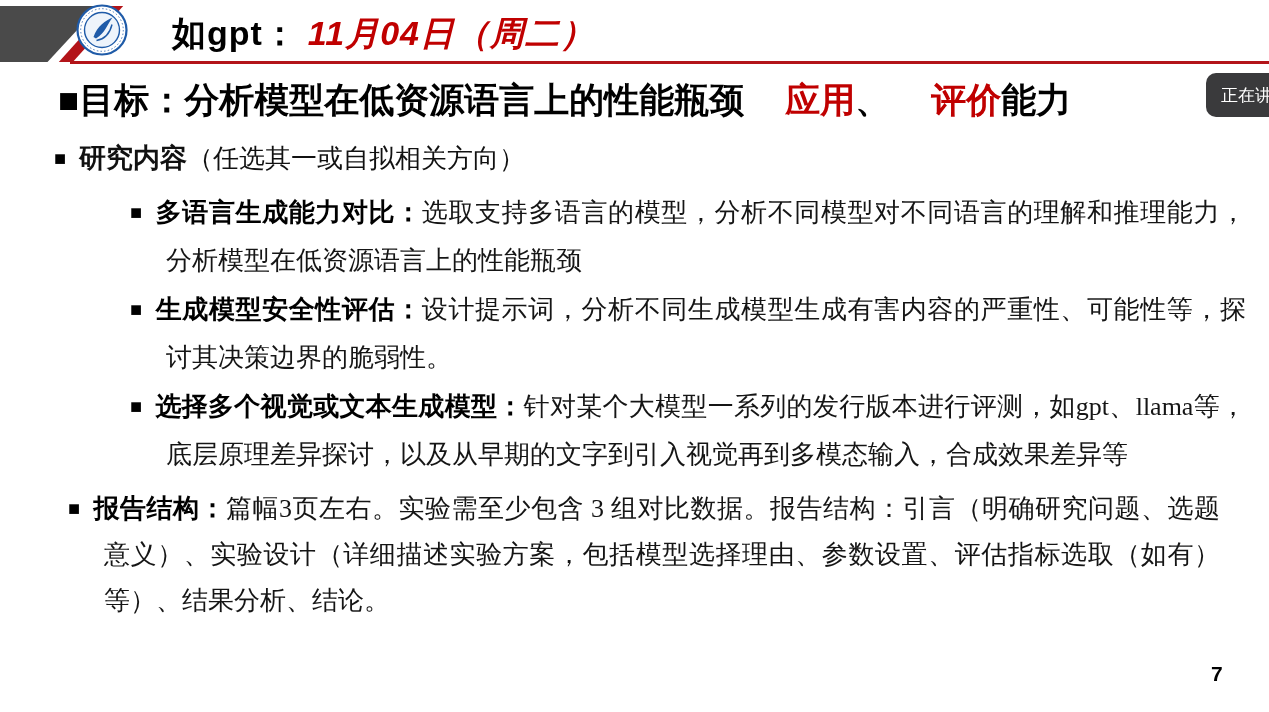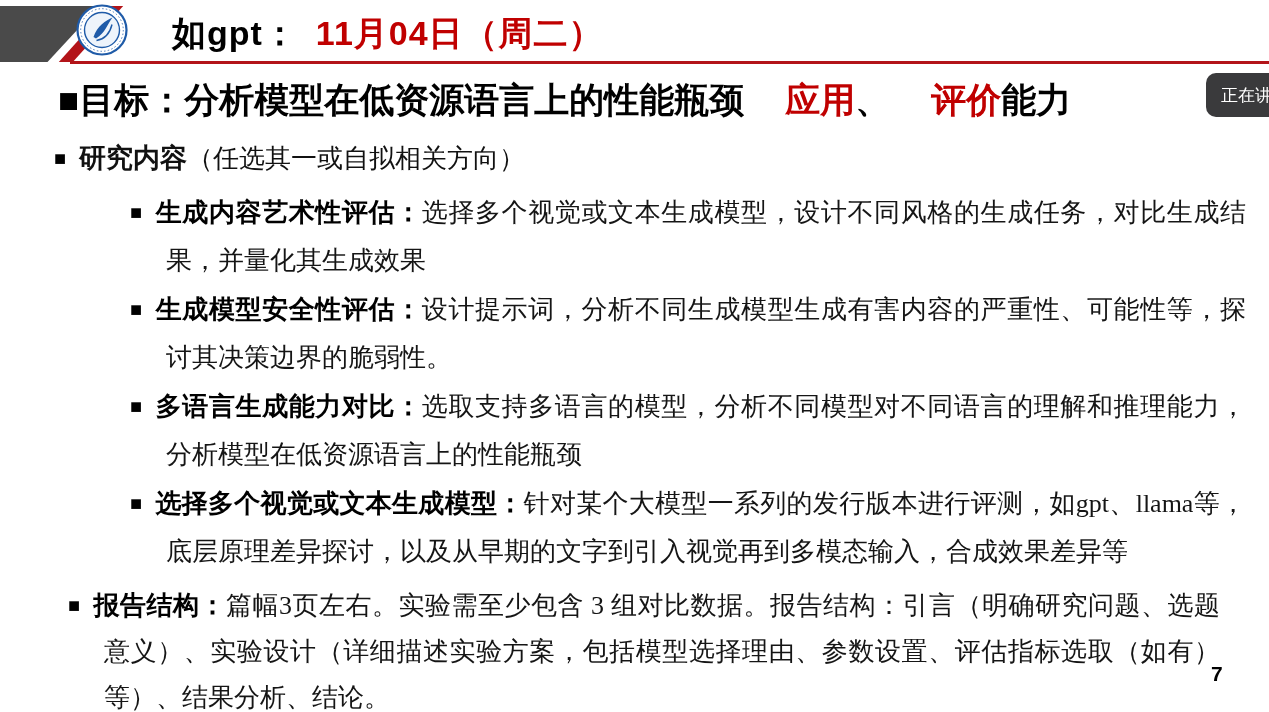--- a/index.html
+++ b/index.html
@@ -21,21 +21,21 @@
     clip-path:polygon(78% 0, 88% 0, 52% 100%, 42% 100%);
   }
   .logo {
     position:absolute; left:76px; top:4px; width:52px; height:52px;
   }
   .header-title {
     position:absolute; left:172px; top:11px;
     font-family:"Liberation Sans", sans-serif; font-weight:bold;
     font-size:34px; letter-spacing:1px; color:#000; white-space:nowrap;
   }
-  .header-title .red { color:#C00000; margin-left:18px; }
+  .header-title .red { color:#C00000; margin-left:10px;font-style:italic; }
   .red-rule {
     position:absolute; left:70px; top:61px; width:1199px; height:3px;
     background:#B31419;
   }
   
   .speaking-badge {
     position:absolute; left:1206px; top:73px; height:44px;
     padding:0 18px 0 15px; background:#3A3A3C; border-radius:10px;
     color:#ffffff; font-family:"Liberation Sans", sans-serif; font-size:17px;
     display:flex; align-items:center; white-space:nowrap;
@@ -112,30 +112,27 @@
   </div>
 
   <div class="body-text">
 
     <div class="sec1">
       <span class="bullet">■</span><span class="head">研究内容</span><span class="note">（任选其一或自拟相关方向）</span>
     </div>
 
     <div class="items">
 
+
       <div class="item">
-        <span class="bullet">■</span><span class="head">生成内容艺术性评估：</span><span>选择多个视觉或文本生成模型，设计不同风格的生成任务，对比生成结果，并量化其生成效果</span>
+        <span class="bullet">■</span><span class="head">多语言生成能力对比：</span><span>选取支持多语言的模型，分析不同模型对不同语言的理解和推理能力，分析模型在低资源语言上的性能瓶颈</span>
       </div>
 
       <div class="item">
         <span class="bullet">■</span><span class="head">生成模型安全性评估：</span><span>设计提示词，分析不同生成模型生成有害内容的严重性、可能性等，探讨其决策边界的脆弱性。</span>
-      </div>
-
-      <div class="item">
-        <span class="bullet">■</span><span class="head">多语言生成能力对比：</span><span>选取支持多语言的模型，分析不同模型对不同语言的理解和推理能力，分析模型在低资源语言上的性能瓶颈</span>
       </div>
 
       <div class="item">
         <span class="bullet">■</span><span class="head">选择多个视觉或文本生成模型：</span><span>针对某个大模型一系列的发行版本进行评测，如gpt、llama等，底层原理差异探讨，以及从早期的文字到引入视觉再到多模态输入，合成效果差异等</span>
       </div>
 
     </div>
 
     <div class="report">
       <span class="bullet">■</span><span class="head">报告结构：</span><span>篇幅3页左右。实验需至少包含 3 组对比数据。报告结构：引言（明确研究问题、选题意义）、实验设计（详细描述实验方案，包括模型选择理由、参数设置、评估指标选取（如有）等）、结果分析、结论。</span>

